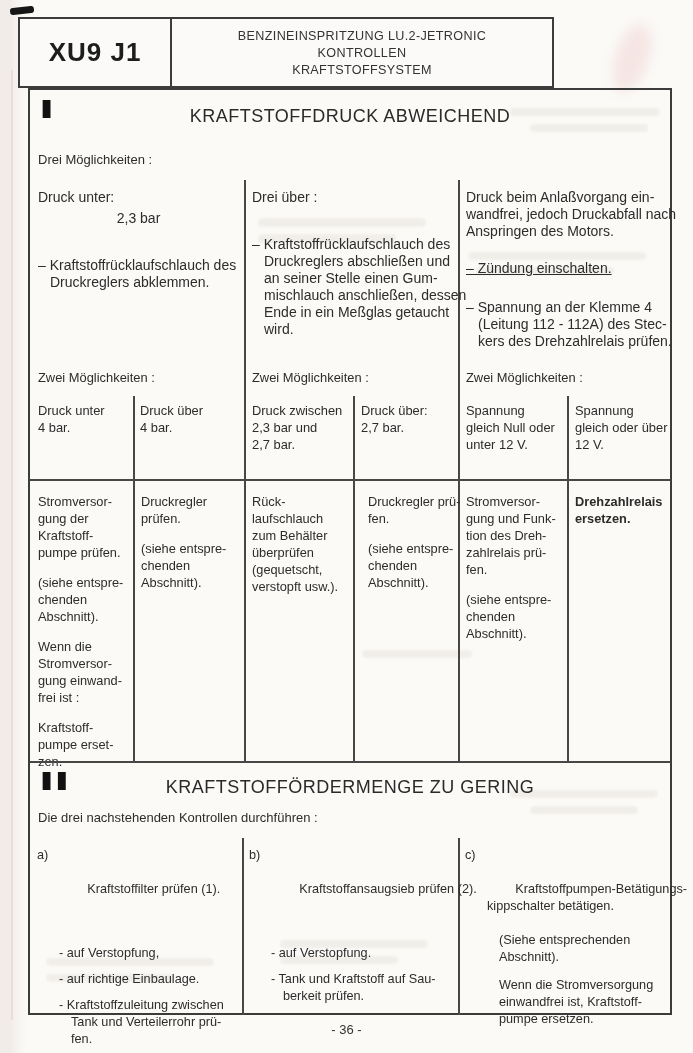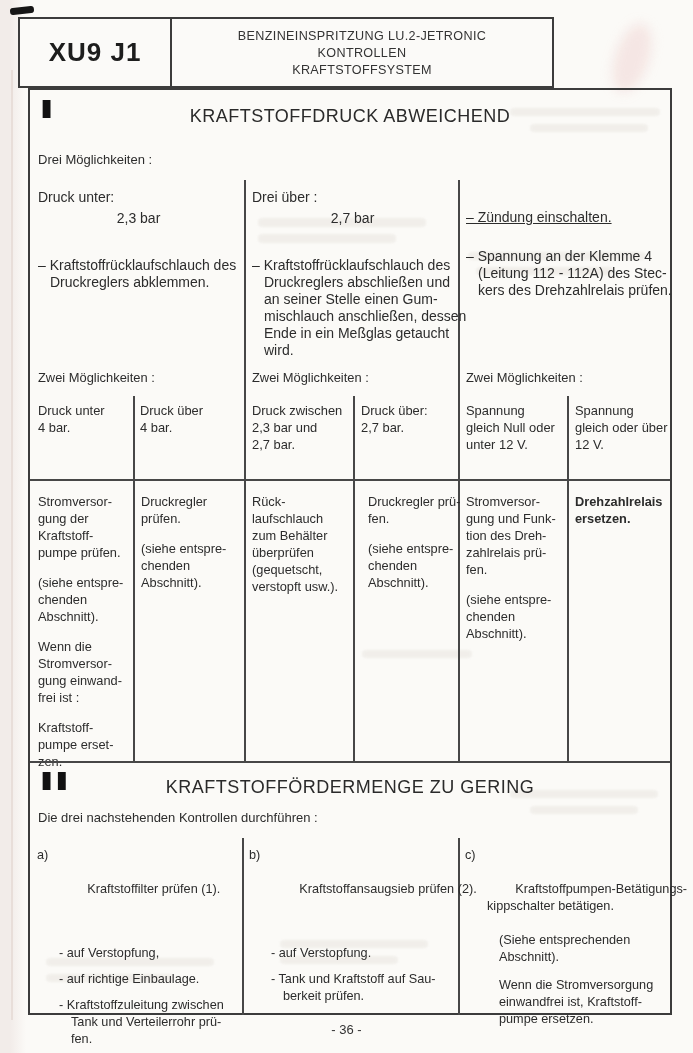--- a/index.html
+++ b/index.html
@@ -91,30 +91,32 @@
 
     <div class="abs case txt" style="left:0;top:90px;width:214px;">
       <div>Druck unter:</div>
       <div class="case-value">2,3 bar</div>
       <p class="dash" style="margin:30px 0 0 0;">– Kraftstoffrücklaufschlauch des
 Druckreglers abklemmen.</p>
     </div>
 
     <div class="abs case txt" style="left:214px;top:90px;width:214px;">
       <div>Drei über :</div>
-      <div class="case-value">2,7 bar</div>
       <p class="dash" style="margin:30px 0 0 0;">– Kraftstoffrücklaufschlauch des
 Druckreglers abschließen und
 an seiner Stelle einen Gum-
 mischlauch anschließen, dessen
 Ende in ein Meßglas getaucht
 wird.</p>
     </div>
 
     <div class="abs case case3 txt" style="left:428px;top:90px;width:216px;">
+      <div class="plain">Druck beim Anlaßvorgang ein-
+wandfrei, jedoch Druckabfall nach
+Anspringen des Motors.</div>
       <p class="dash" style="margin:20px 0 4px 0;text-decoration:underline;">– Zündung einschalten.</p>
       <p class="dash" style="margin:22px 0 0 0;">– Spannung an der Klemme 4
 (Leitung 112 - 112A) des Stec-
 kers des Drehzahlrelais prüfen.</p>
     </div>
 
     <div class="abs zwei" style="left:8px;top:280px;">Zwei Möglichkeiten :</div>
     <div class="abs zwei" style="left:222px;top:280px;">Zwei Möglichkeiten :</div>
     <div class="abs zwei" style="left:436px;top:280px;">Zwei Möglichkeiten :</div>
 

